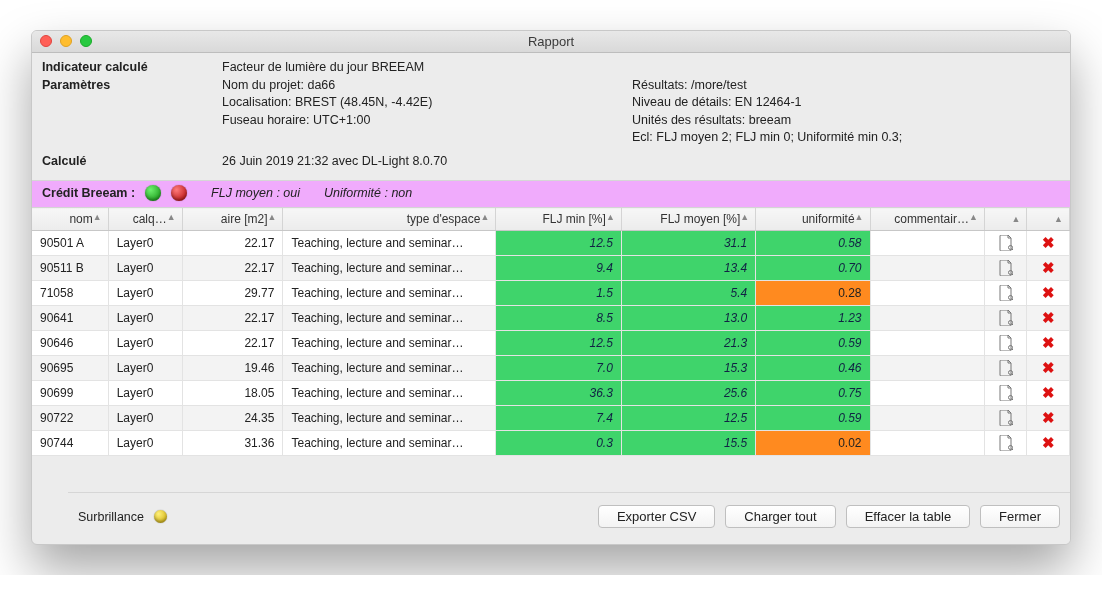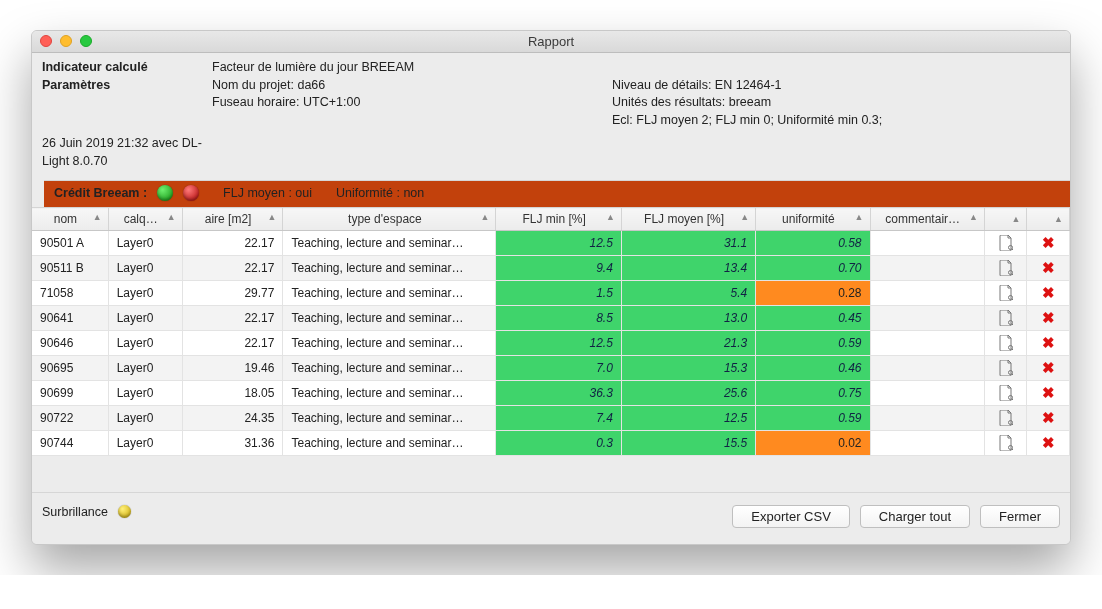--- a/index.html
+++ b/index.html
@@ -36,47 +36,46 @@
   .header {
     padding: 6px 10px 10px 10px;
     background: #ececec;
     font-size: 12.5px;
     line-height: 1.4;
   }
   .header b { font-weight: 600; }
   .header-grid {
     display: grid;
     grid-template-columns: 170px 400px 1fr;
-    column-gap: 0;
+    column-gap: 10px;
   }
   .credit-row {
     display:flex; align-items:center; gap:10px;
     padding: 4px 10px 6px 10px;
-    background:#c2410c;
+    background:#f0abfc;
     font-weight:600;
     border-top:1px solid #d6d6d6;
-    margin-left:12px;
   }
   .led { width:16px; height:16px; border-radius:50%; display:inline-block;
     box-shadow: inset 0 -2px 3px rgba(0,0,0,.3), 0 0 1px rgba(0,0,0,.5);}
   .led.green { background: radial-gradient(circle at 35% 30%, #6ef06e, #0a8a0a); }
   .led.red { background: radial-gradient(circle at 35% 30%, #ff7a7a, #a00); }
   .led.yellow { background: radial-gradient(circle at 35% 30%, #fff07a, #c9a600); }
-  .credit-row .sub { font-weight:400; margin-left:14px;}
+  .credit-row .sub { font-weight:400; margin-left:14px;font-style:italic;}
   table {
     width:100%; border-collapse:collapse; background:#fff;
     font-size:12px;
   }
   thead th {
     background: linear-gradient(#f7f7f7,#ececec);
     border-right:1px solid #d4d4d4;
     border-bottom:1px solid #c7c7c7;
     border-top:1px solid #d4d4d4;
     font-weight:400; color:#333;
-    padding:4px 6px; text-align:center;
+    padding:4px 6px; text-align:right;
     white-space:nowrap; overflow:hidden; text-overflow:ellipsis;
     position:relative;
   }
   thead th .sort {
     float:right; font-size:9px; color:#888;
   }
   tbody td {
     border-right:1px solid #e3e3e3;
     border-bottom:1px solid #e3e3e3;
     padding:4px 8px;
@@ -87,23 +86,24 @@
   .num { text-align:right; }
   .cell-green { background:#3fd46b !important; color:#124;font-style:italic; }
   .cell-orange { background:#ff8a1f !important; color:#222; }
   .doc-icon {
     width:14px; height:16px; display:inline-block; vertical-align:middle;
   }
   .x-icon { color:#d11; font-weight:bold; font-size:15px; line-height:1; }
   .table-wrap { background:#fff; }
   .blank-area { height:36px; background:#ececec; }
   .footer {
-    display:flex; gap:10px;
+    display:flex; align-items:center; gap:10px;
     padding: 12px 10px 16px 10px; background:#ececec;
     border-top:1px solid #d6d6d6;
+    margin-left:36px;
   }
   .footer .spacer { flex:1; }
   .btn {
     background: linear-gradient(#fff,#f3f3f3);
     border:1px solid #bfbfbf; border-radius:4px;
     padding: 3px 18px; font-size:13px; color:#222;
     box-shadow: 0 1px 0 #fff inset;
   }
   .col-nom{width:68px;} .col-calq{width:66px;} .col-aire{width:90px;}
   .col-type{width:190px;} .col-fljmin{width:112px;} .col-fljmoy{width:120px;}
@@ -126,28 +126,31 @@
 
   <div class="header">
     <div class="header-grid">
       <div><b>Indicateur calculé</b></div>
       <div>Facteur de lumière du jour BREEAM</div>
       <div></div>
 
       <div><b>Paramètres</b></div>
       <div>
         <div>Nom du projet: da66</div>
+        <div>Localisation: BREST (48.45N, -4.42E)</div>
         <div>Fuseau horaire: UTC+1:00</div>
       </div>
       <div>
+        <div>Résultats: /more/test</div>
         <div>Niveau de détails: EN 12464-1</div>
         <div>Unités des résultats: breeam</div>
         <div>Ecl: FLJ moyen 2; FLJ min 0; Uniformité min 0.3;</div>
       </div>
 
+      <div style="padding-top:6px;"><b>Calculé</b></div>
       <div style="padding-top:6px;">26 Juin 2019 21:32 avec DL-Light 8.0.70</div>
       <div></div>
     </div>
   </div>
 
   <div class="credit-row">
     <span>Crédit Breeam :</span>
     <span class="led green"></span>
     <span class="led red"></span>
     <span class="sub">FLJ moyen : oui</span>
@@ -241,21 +244,21 @@
               </svg></td>
             <td style="text-align:center"><span class="x-icon">✖</span></td>
           </tr>
           <tr>
             <td>90641</td>
             <td>Layer0</td>
             <td class="num">22.17</td>
             <td>Teaching, lecture and seminar…</td>
             <td class="num cell-green">8.5</td>
             <td class="num cell-green">13.0</td>
-            <td class="num cell-green">0.45</td>
+            <td class="num cell-green">1.23</td>
             <td></td>
             <td style="text-align:center"><svg class="doc-icon" viewBox="0 0 14 16">
                 <path d="M2 0h7l3 3v12a1 1 0 0 1-1 1H2a1 1 0 0 1-1-1V1a1 1 0 0 1 1-1z" fill="none" stroke="#777" stroke-width="1"></path>
                 <path d="M9 0v3h3" fill="none" stroke="#777"></path>
                 <path d="M11 13l2 2m0-2l-2 2" stroke="#777" stroke-width="0"></path>
                 <circle cx="11.5" cy="12.5" r="2" fill="none" stroke="#777" stroke-width="1"></circle>
                 <line x1="13" y1="14" x2="14.5" y2="15.5" stroke="#777" stroke-width="1"></line>
               </svg></td>
             <td style="text-align:center"><span class="x-icon">✖</span></td>
           </tr>
@@ -354,16 +357,17 @@
   </div>
 
   <div class="blank-area"></div>
 
   <div class="footer">
     <span>Surbrillance</span>
     <span class="led yellow" style="width:13px;height:13px;"></span>
     <span class="spacer"></span>
     <button class="btn">Exporter CSV</button>
     <button class="btn">Charger tout</button>
+    <button class="btn">Effacer la table</button>
     <button class="btn">Fermer</button>
   </div>
 
 </div>
 
 </body></html>

